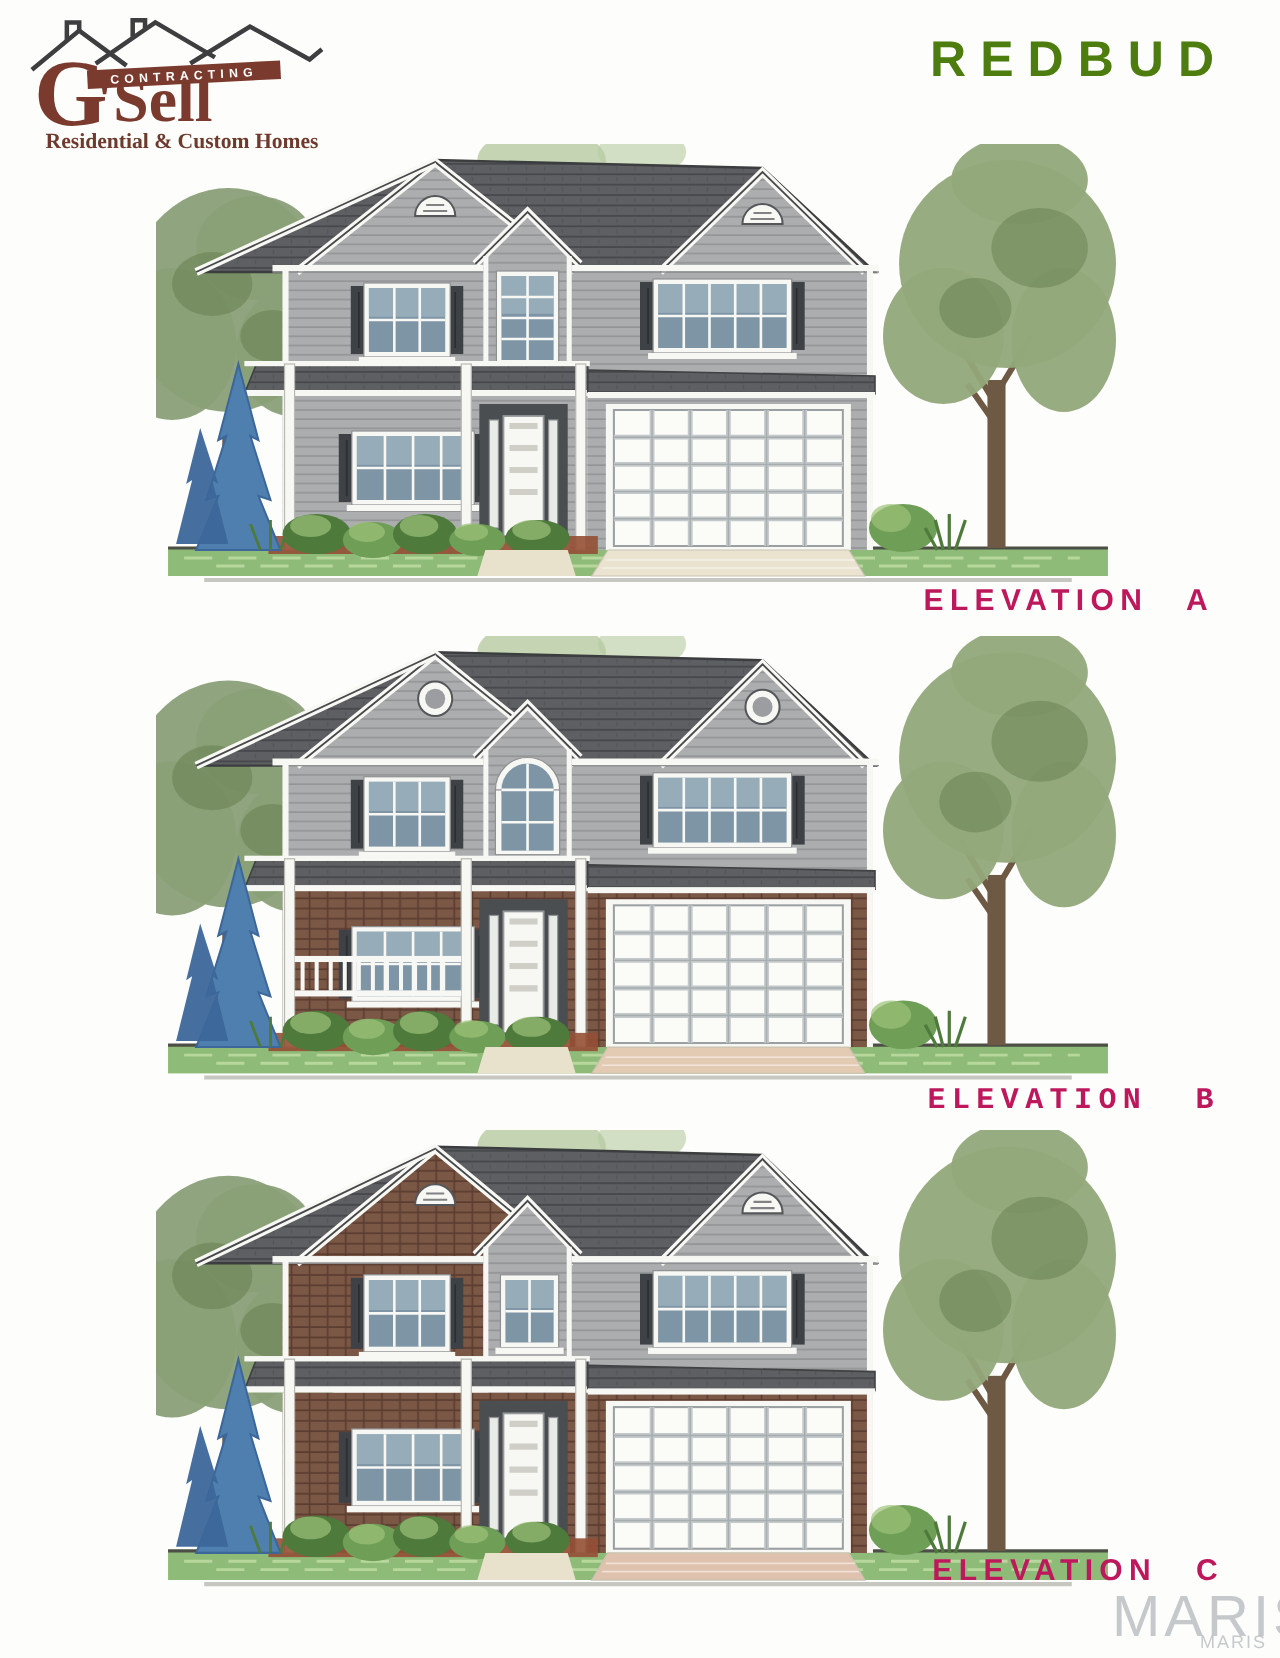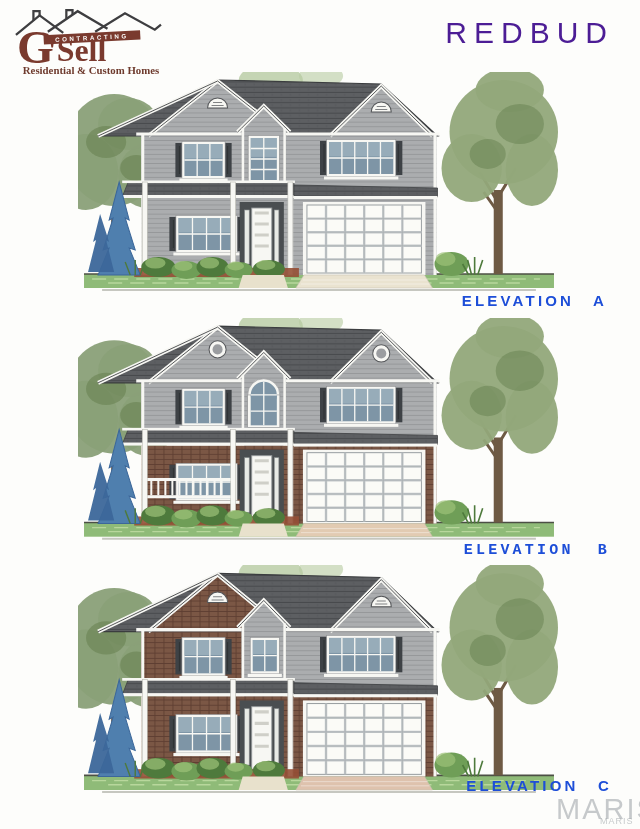--- a/index.html
+++ b/index.html
@@ -5,30 +5,30 @@
   html,body{margin:0;padding:0;background:#e8e8e8;}
   .page{
     position:relative;width:640px;height:829px;margin:0 auto;
     background:#fdfdfb;overflow:hidden;
     font-family:"Liberation Sans", sans-serif;
   }
   .logo{position:absolute;left:12px;top:4px;width:156px;height:72px;}
   .logo svg{width:100%;height:100%;}
   .plan-title{
     position:absolute;top:16px;right:26px;
-    font-size:30px;font-weight:400;letter-spacing:7px;
-    color:#4c1d95;
+    font-size:25px;font-weight:700;letter-spacing:7px;
+    color:#4d7c0f;
   }
   .house{position:absolute;}
   .ha{left:78px;top:72px;width:482px;height:240px;}
   .hb{left:78px;top:318px;width:482px;height:243px;}
   .hc{left:78px;top:565px;width:482px;height:250px;}
   .elabel{
     position:absolute;font-size:15px;font-weight:700;
-    letter-spacing:3.2px;word-spacing:12px;color:#1d4ed8;
+    letter-spacing:3.2px;word-spacing:12px;color:#be185d;
   }
   .la{top:292px;right:33px;}
   .lb{top:542px;right:30px;font-family:Liberation Mono, monospace;}
   .lc{top:777px;right:28px;}
   .wm-large{
     position:absolute;top:793px;left:556px;
     font-size:29px;font-weight:400;letter-spacing:2px;
     color:#9aa0a5;opacity:.55;z-index:5;
   }
   .wm-small{

